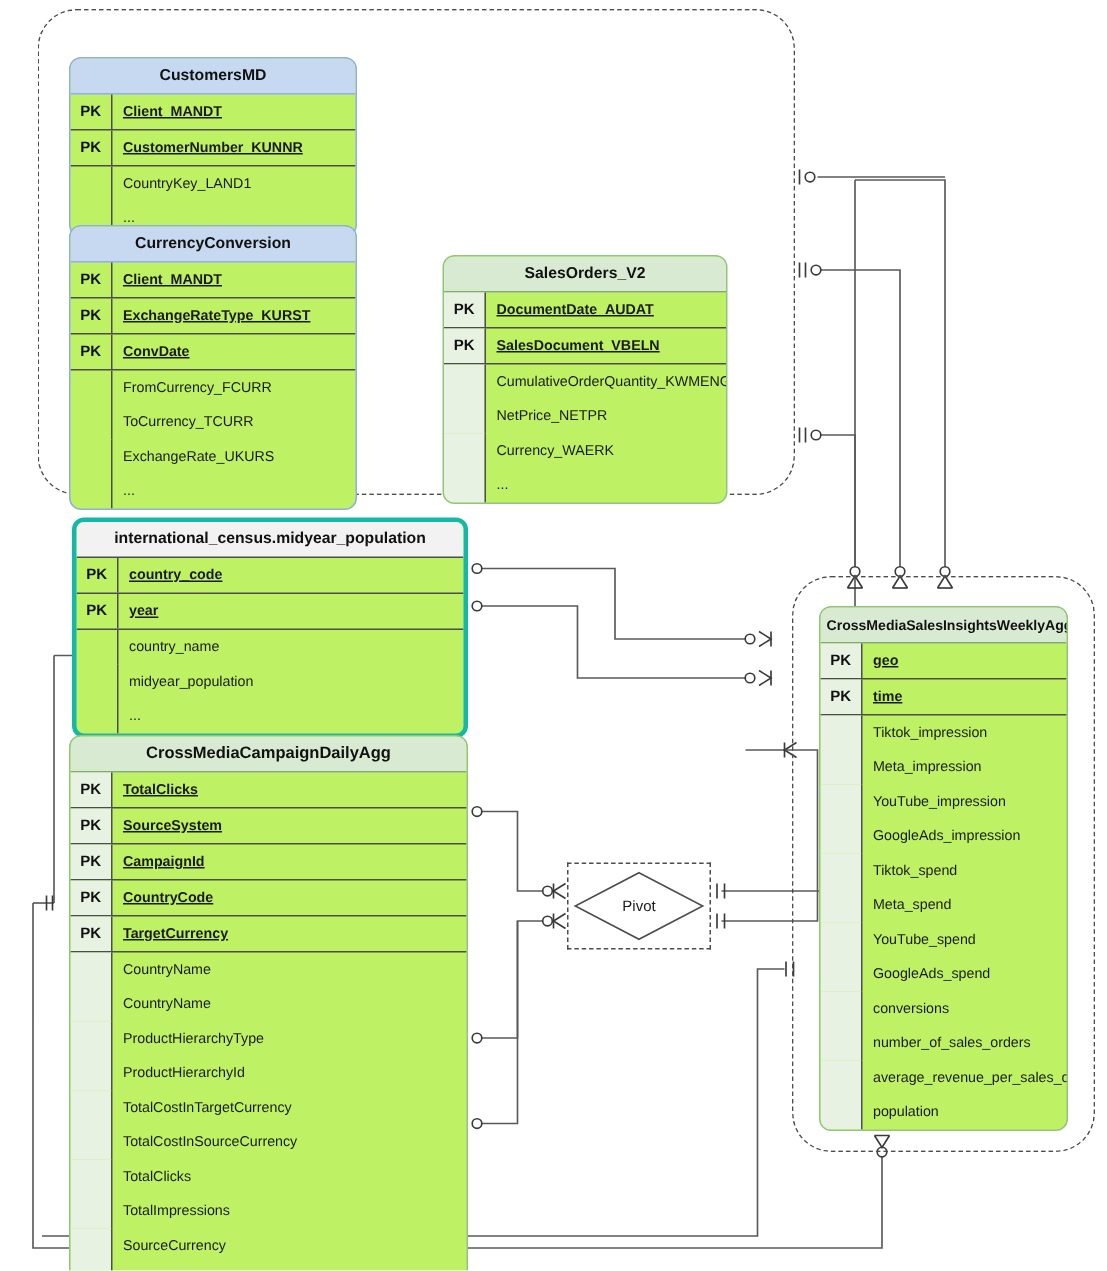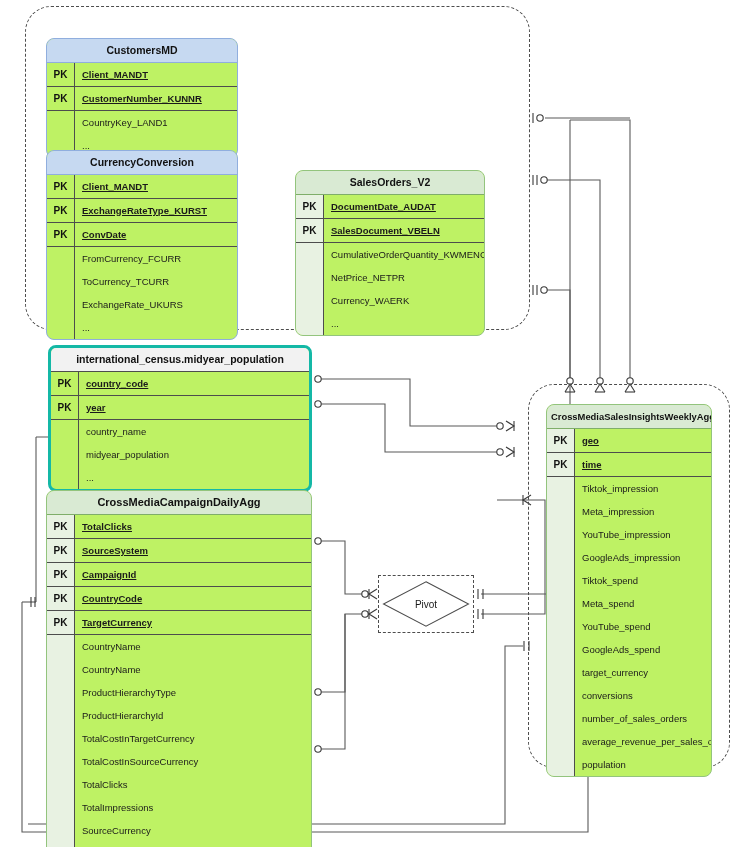--- a/index.html
+++ b/index.html
@@ -466,24 +466,20 @@
     <div class="e-row attr">
       <div class="e-key"></div>
       <div class="e-name">YouTube_spend</div>
     </div>
     <div class="e-row attr">
       <div class="e-key"></div>
       <div class="e-name">GoogleAds_spend</div>
     </div>
     <div class="e-row attr">
       <div class="e-key"></div>
-      <div class="e-name">target_currency</div>
-    </div>
-    <div class="e-row attr">
-      <div class="e-key"></div>
       <div class="e-name">conversions</div>
     </div>
     <div class="e-row attr">
       <div class="e-key"></div>
       <div class="e-name">number_of_sales_orders</div>
     </div>
     <div class="e-row attr">
       <div class="e-key"></div>
       <div class="e-name">average_revenue_per_sales_order</div>
     </div>

